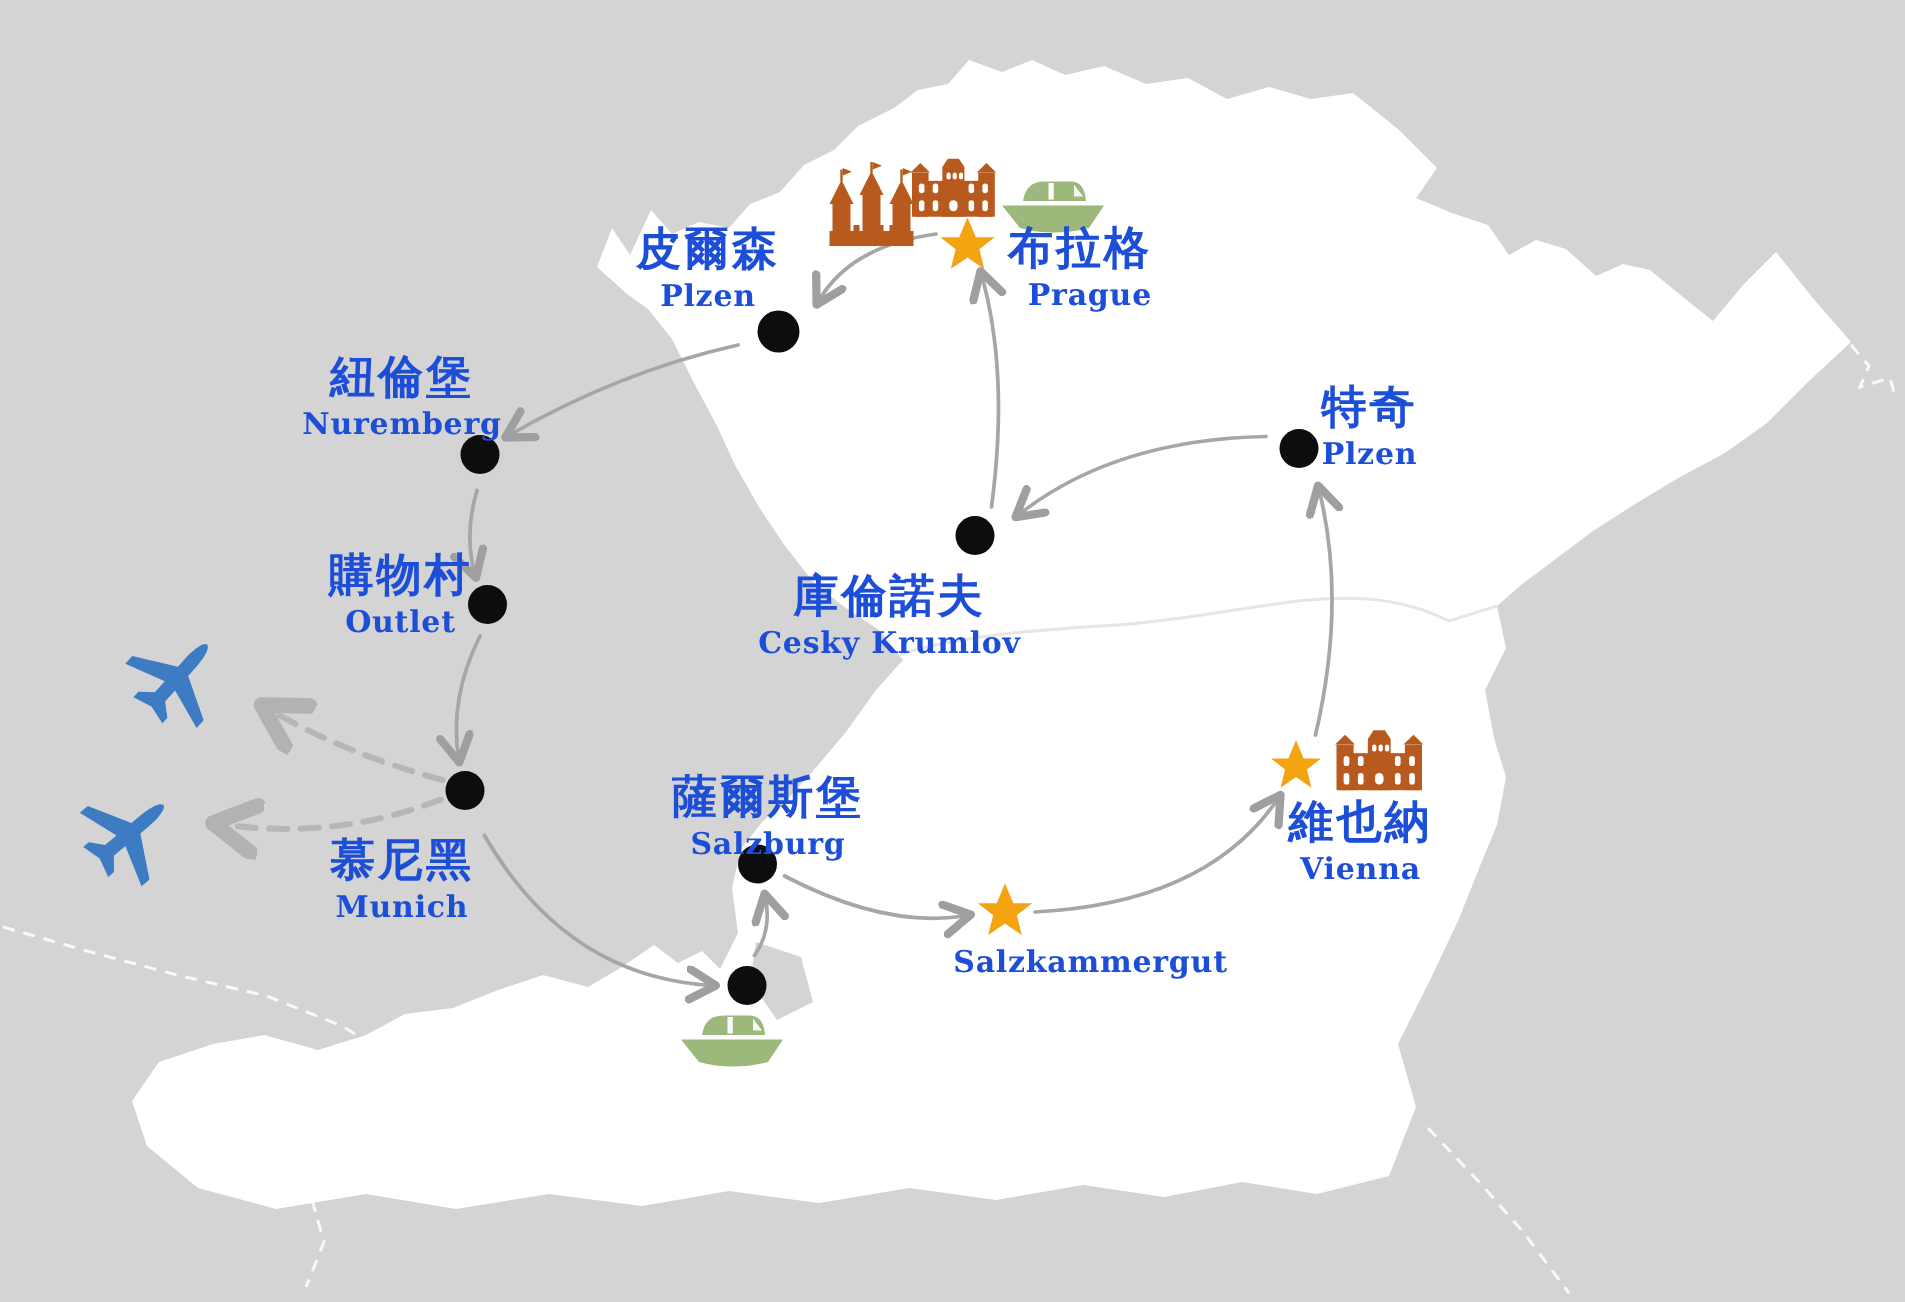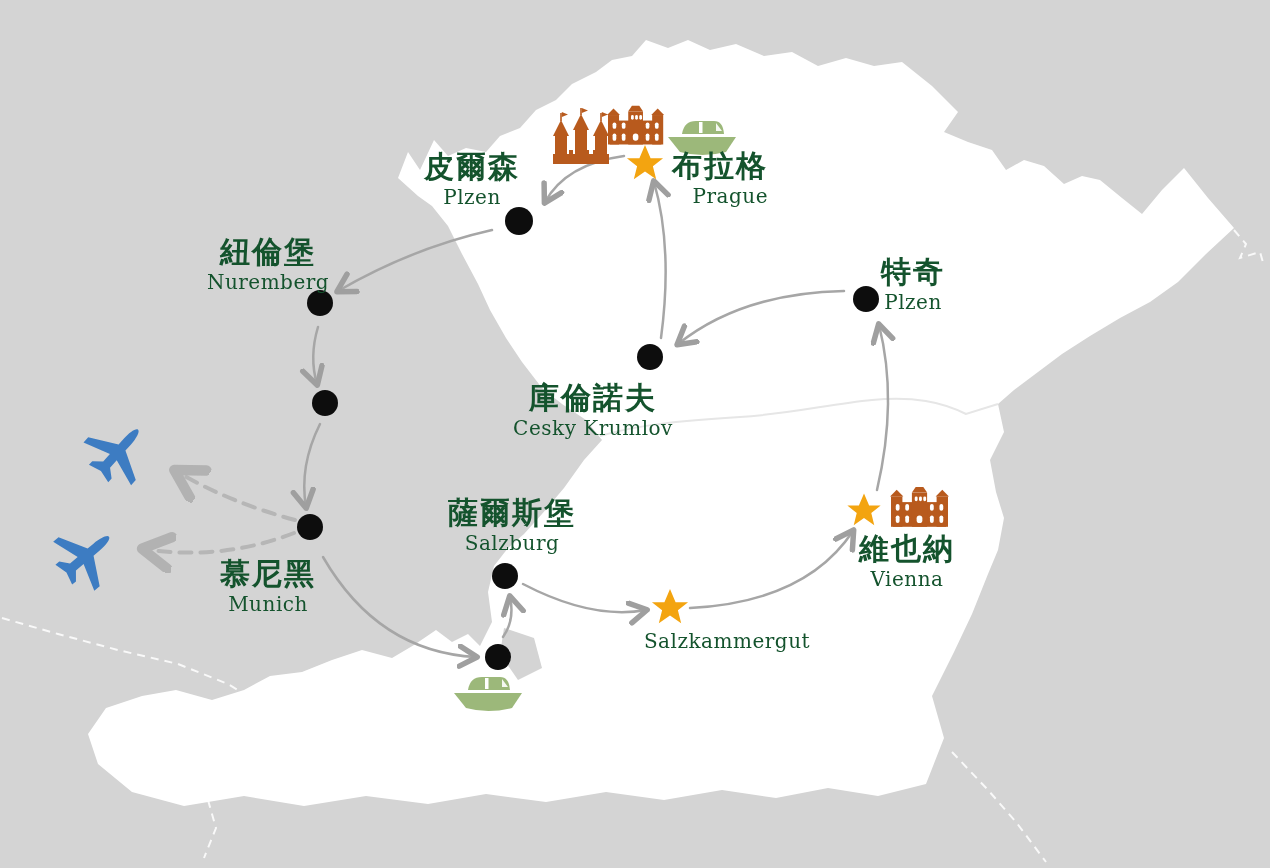--- a/index.html
+++ b/index.html
@@ -1,31 +1,31 @@
 <!DOCTYPE html>
 <html><head>
 <meta charset="utf-8">
 <style>
   html,body{margin:0;padding:0;}
   body{width:1270px;height:868px;overflow:hidden;background:#d4d4d4;
        font-family:"DejaVu Serif","Liberation Serif",serif;}
   .map-wrap{position:relative;width:1270px;height:868px;}
   .map-wrap svg.base{position:absolute;left:0;top:0;}
-  .label{position:absolute;text-align:center;transform:translateX(-50%);color:#14532d;white-space:nowrap;}
+  .label{position:absolute;text-align:center;transform:translateX(-50%);color:#1d4ed8;white-space:nowrap;}
   .label.align-left{transform:none;text-align:right;}
   .label .zh{font-size:30px;font-weight:600;letter-spacing:2px;line-height:1.05;}
-  .label .en{font-size:20px;font-weight:400;letter-spacing:.5px;line-height:1.1;margin-top:3px;}
+  .label .en{font-size:20px;font-weight:700;letter-spacing:.5px;line-height:1.1;margin-top:3px;}
   
   .city-prague{left:672px;top:150px;}
   .city-plzen{left:472px;top:151px;}
   .city-nuremberg{left:268px;top:236px;}
   .city-outlet{left:267px;top:368px;}
   .city-munich{left:268px;top:558px;}
   .city-konigssee{left:516px;top:660px;}
-  .city-salzburg{left:512px;top:497px;}
+  .city-salzburg{left:512px;top:516px;}
   .city-salzkammergut{left:727px;top:627px;}
   .city-vienna{left:907px;top:533px;}
   .city-telc{left:913px;top:256px;}
   .city-cesky{left:593px;top:382px;}
 </style>
 </head>
 <body>
 
 <div class="map-wrap">
 
@@ -208,20 +208,24 @@
   <div class="label city-plzen">
     <div class="zh">皮爾森</div>
     <div class="en">Plzen</div>
   </div>
 
   <div class="label city-nuremberg">
     <div class="zh">紐倫堡</div>
     <div class="en">Nuremberg</div>
   </div>
 
+  <div class="label city-outlet">
+    <div class="zh">購物村</div>
+    <div class="en">Outlet</div>
+  </div>
 
   <div class="label city-munich">
     <div class="zh">慕尼黑</div>
     <div class="en">Munich</div>
   </div>
 
 
   <div class="label city-salzburg">
     <div class="zh">薩爾斯堡</div>
     <div class="en">Salzburg</div>

